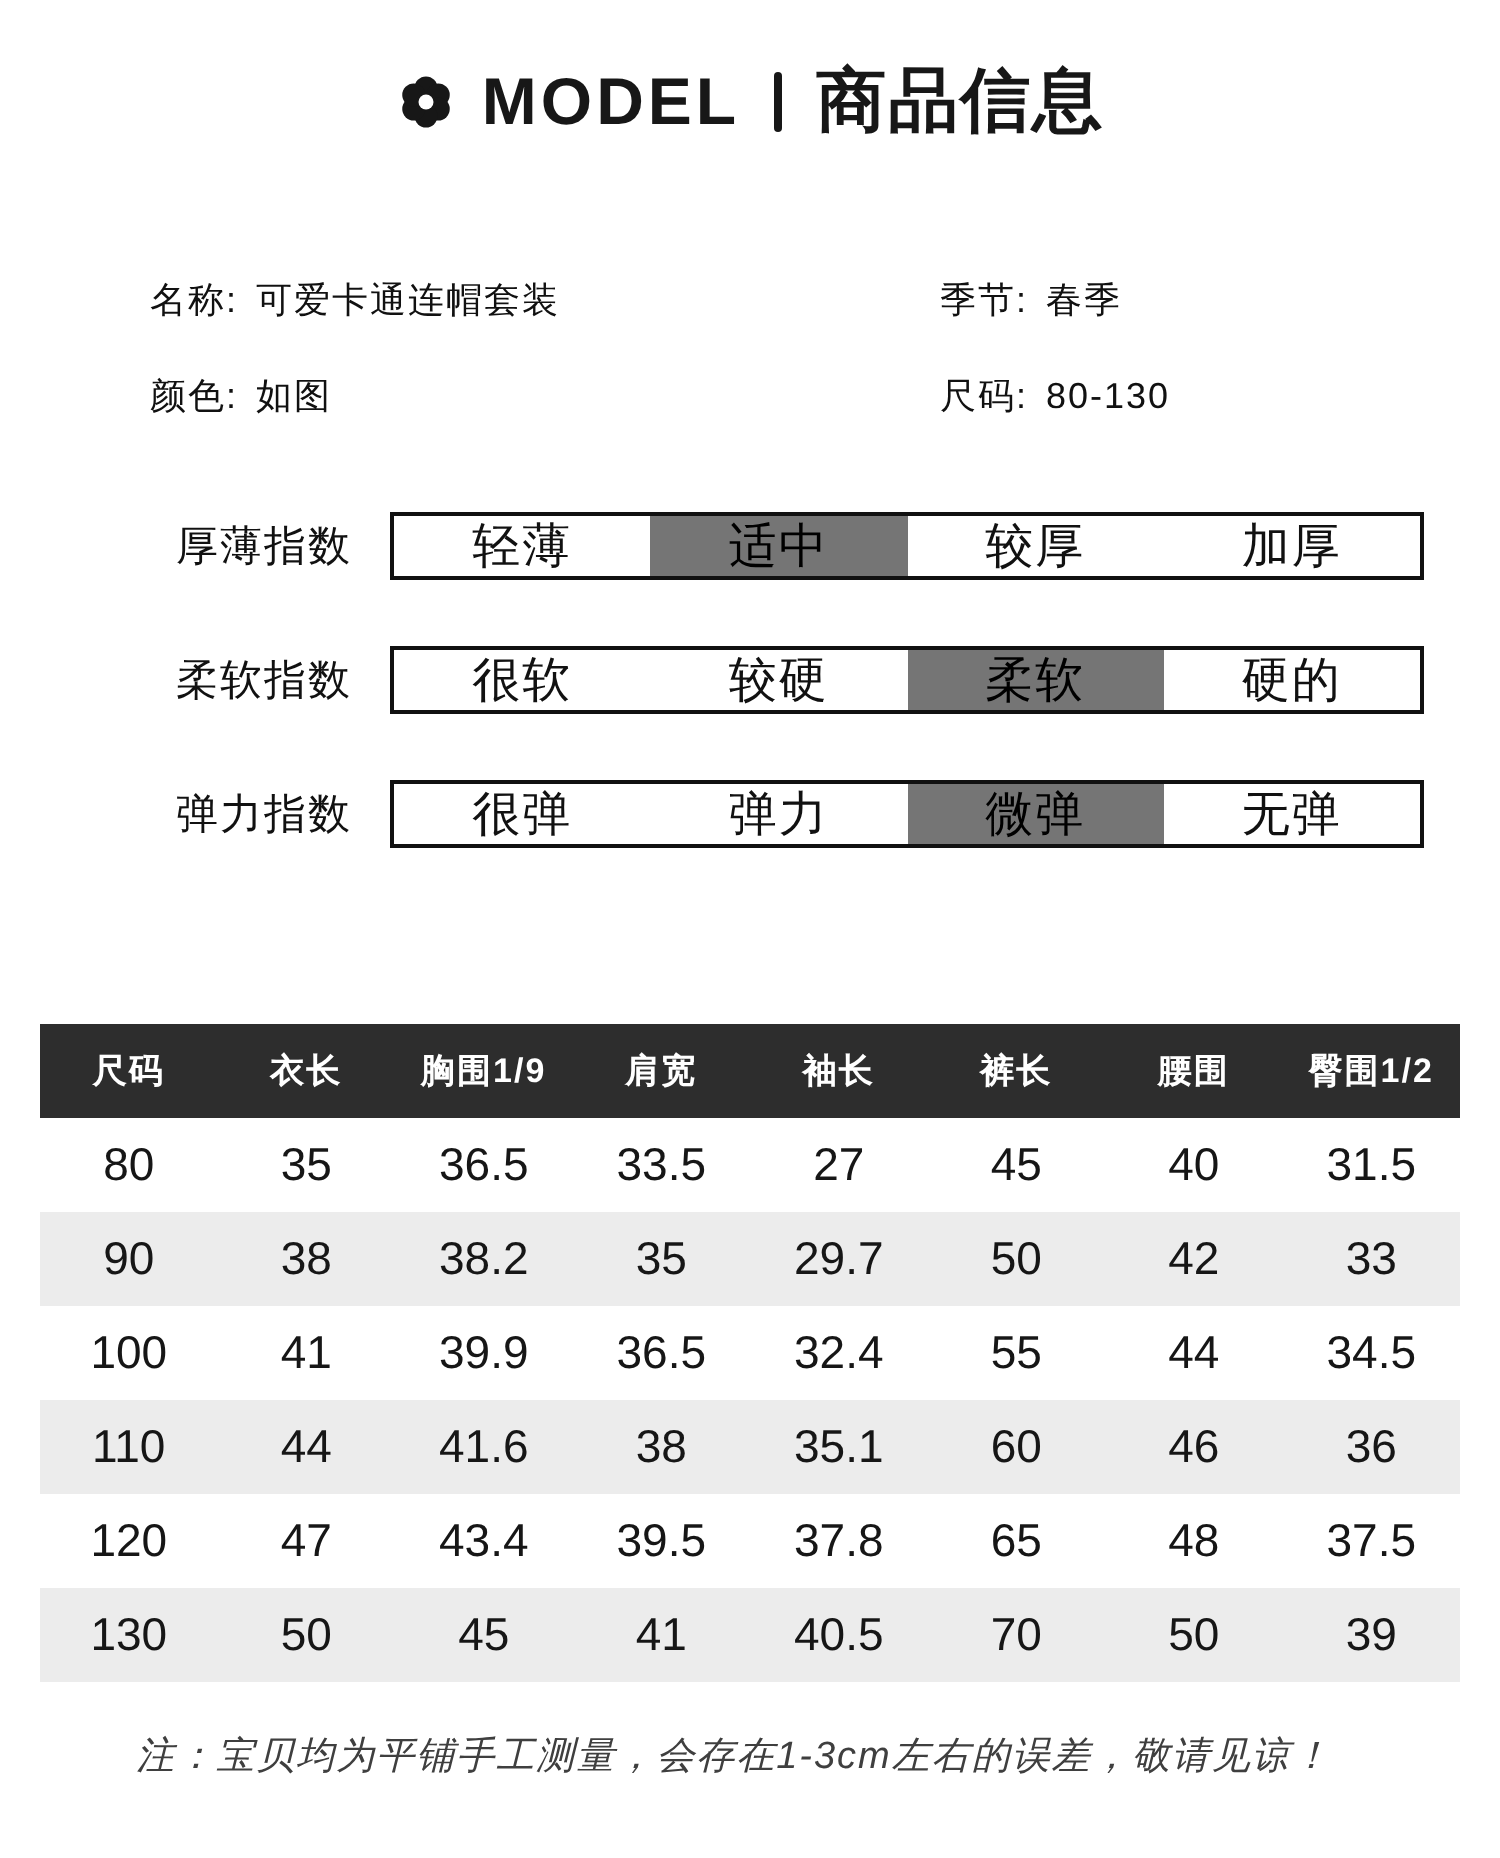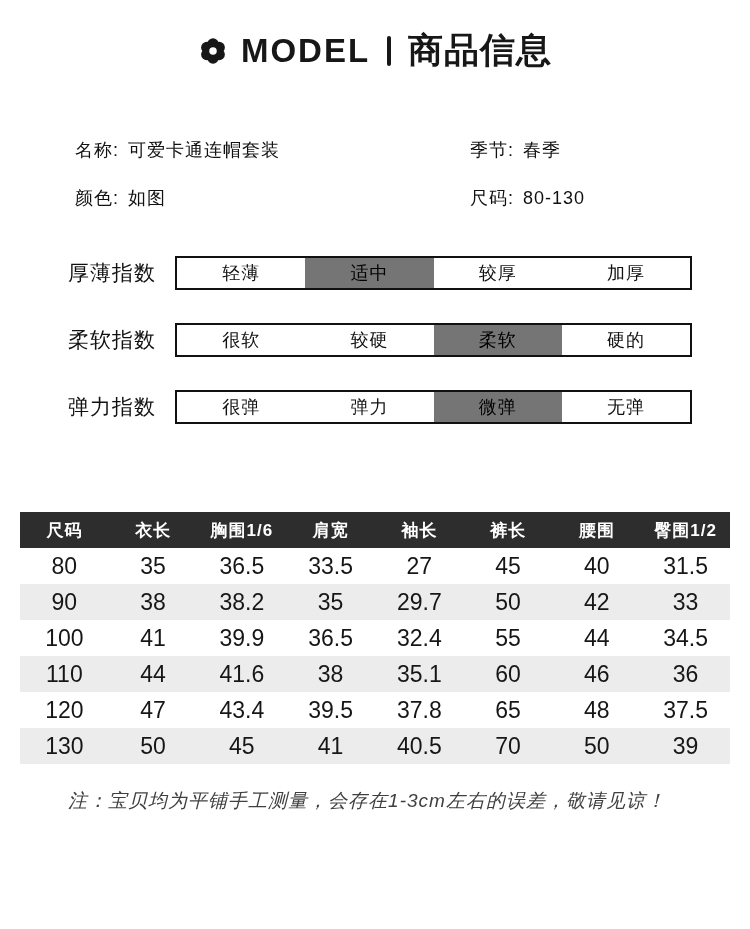--- a/index.html
+++ b/index.html
@@ -30,40 +30,40 @@
     row-gap:24px;
   }
   .field{font-size:18px;display:flex;align-items:baseline;}
   .flabel{letter-spacing:1px;}
   .fvalue{margin-left:9px;letter-spacing:1px;}
 
   
   .indices{margin:46px 0 0 0;}
   .index-row{
     display:flex;align-items:center;
-    padding-left:68px;
+    padding-left:88px;
     margin-bottom:33px;
   }
   .index-label{width:107px;font-size:21px;letter-spacing:1px;flex:none;}
   .index-bar{
     width:513px;height:30px;flex:none;
     border:2px solid #111;
     display:flex;background:#fff;
   }
   .index-cell{
     flex:1;display:flex;align-items:center;justify-content:center;
-    font-size:18px;color:#111;letter-spacing:1px;
+    font-size:24px;color:#111;letter-spacing:1px;
   }
   .index-cell.selected{background:#757575;color:#000000;}
 
   
   .size-table{margin:88px 20px 0 20px;width:710px;}
   .trow{
     display:grid;grid-template-columns:repeat(8,1fr);
-    height:36px;align-items:center;text-align:center;
+    height:47px;align-items:center;text-align:center;
   }
   .thead-row{background:#2d2d2d;color:#fff;font-size:17px;font-weight:700;letter-spacing:1px;}
   .tbody .trow{font-size:23px;color:#161616;}
   .tbody .trow:nth-child(even){background:#ececec;}
 
   
   .note{
     margin:24px 16px 0 0;text-align:center;
     font-size:19px;color:#3f3f3f;letter-spacing:1px;font-style:italic;
   }
@@ -138,21 +138,21 @@
           <div class="index-cell selected">微弹</div>
           <div class="index-cell">无弹</div>
         </div>
       </div>
     </section>
 
   <section class="size-table">
     <div class="trow thead-row">
         <div class="tcell">尺码</div>
         <div class="tcell">衣长</div>
-        <div class="tcell">胸围1/6</div>
+        <div class="tcell">胸围1/9</div>
         <div class="tcell">肩宽</div>
         <div class="tcell">袖长</div>
         <div class="tcell">裤长</div>
         <div class="tcell">腰围</div>
         <div class="tcell">臀围1/2</div>
       </div>
     <div class="tbody">
         <div class="trow">
           <div class="tcell">80</div>
           <div class="tcell">35</div>

